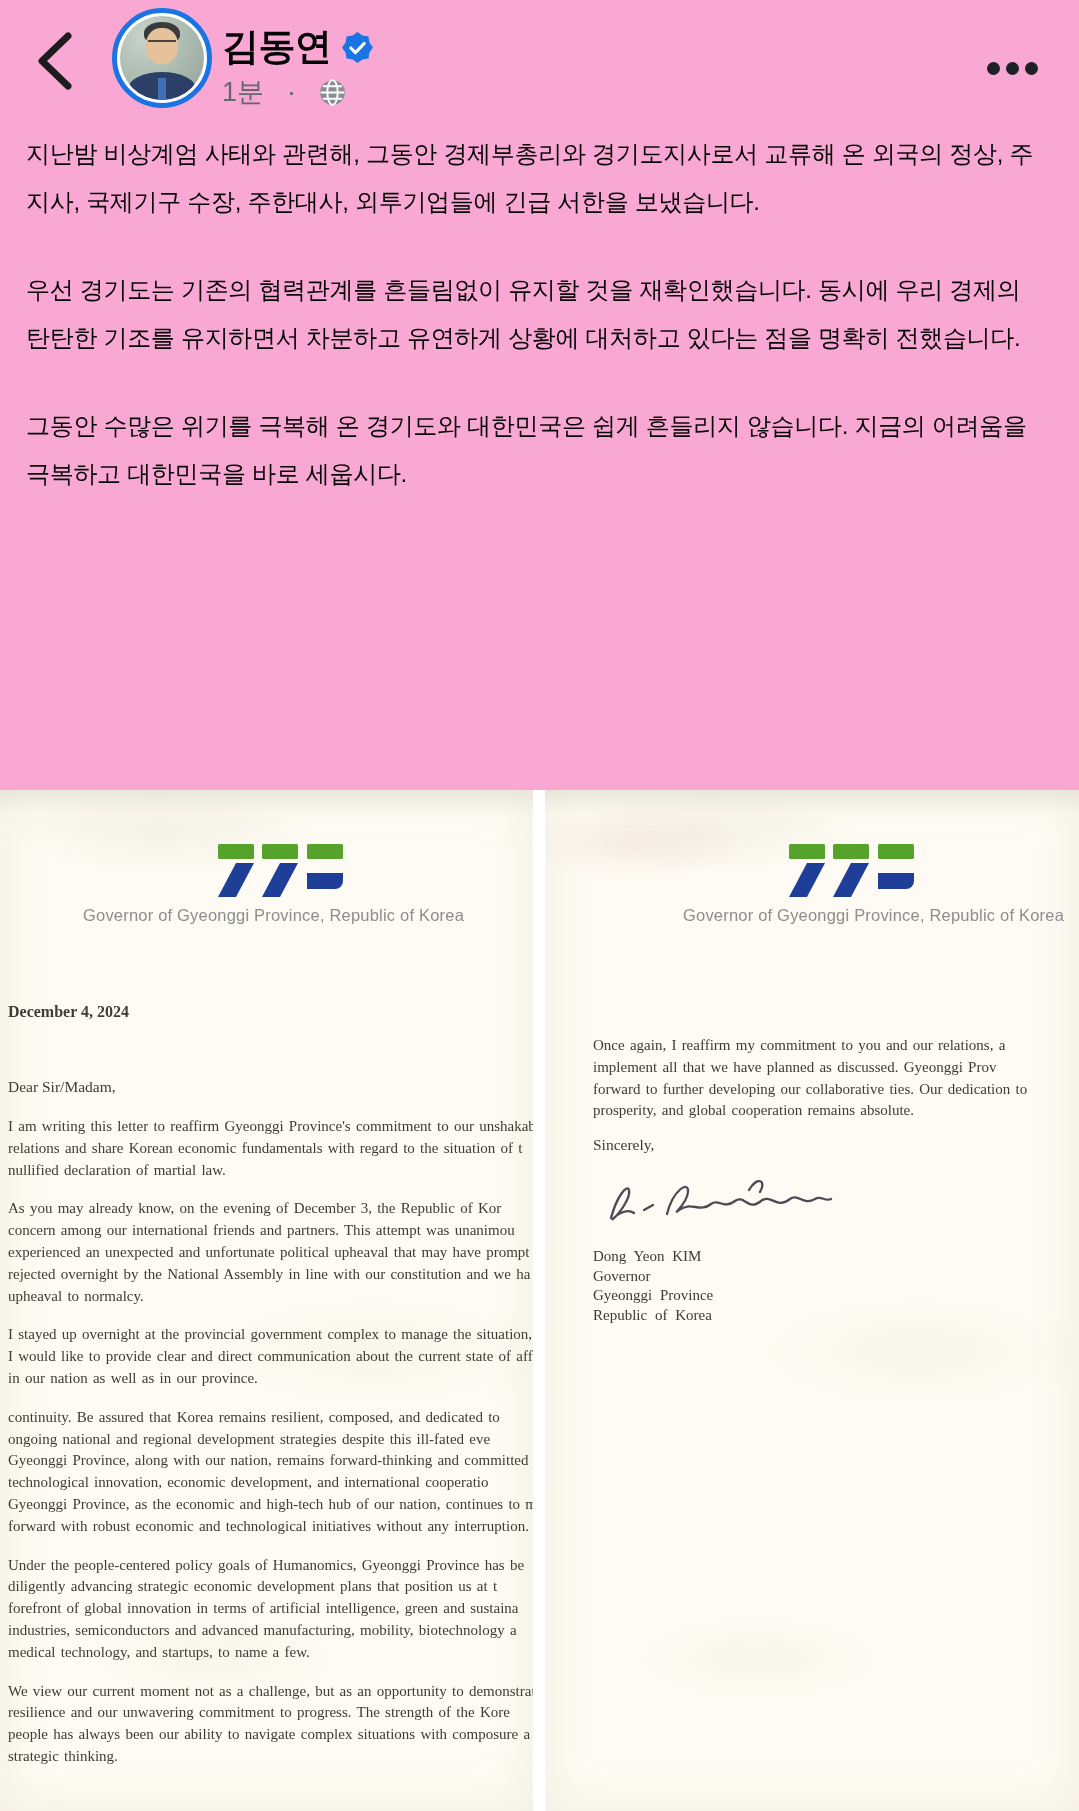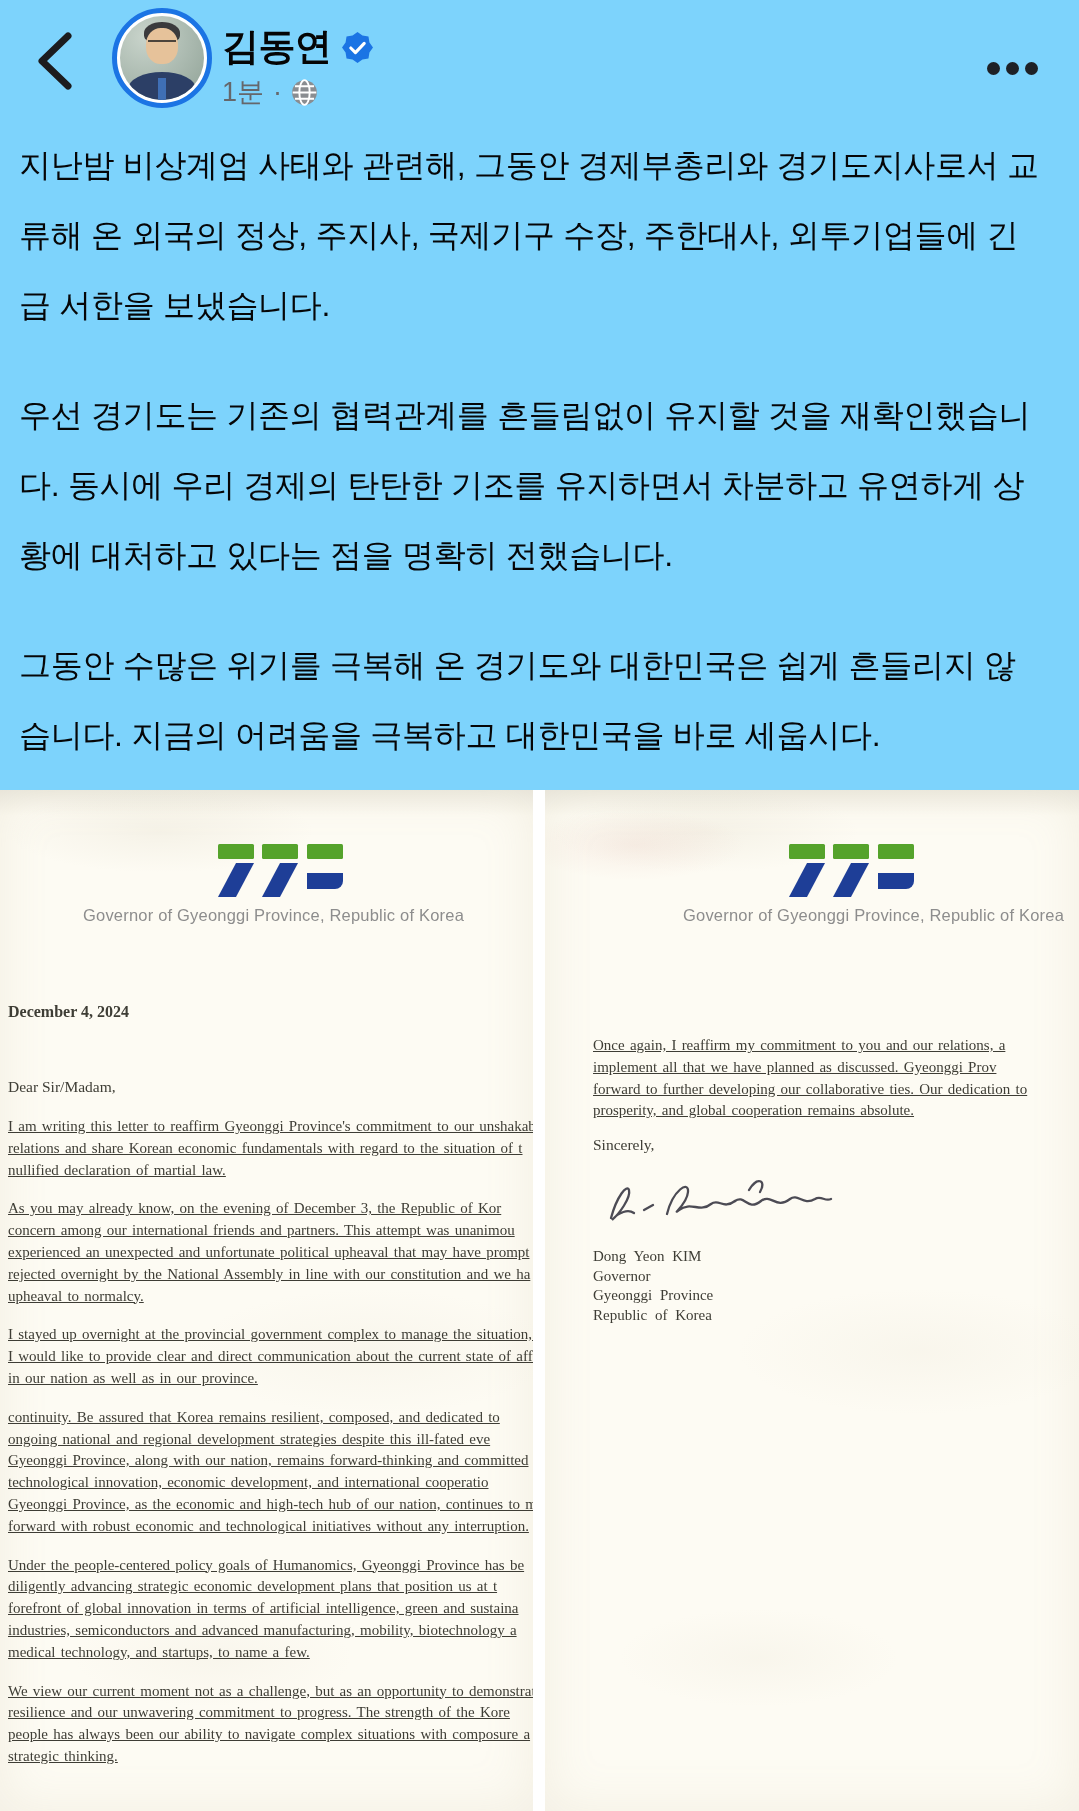--- a/index.html
+++ b/index.html
@@ -1,39 +1,39 @@
 <!DOCTYPE html>
 <html><head>
 <meta charset="utf-8">
 <style>
   html,body{margin:0;padding:0;background:#fff;}
   .screen{
-    position:relative;width:1079px;height:1811px;background:#7dd3fc;
+    position:relative;width:1079px;height:1811px;background:#f9a8d4;
     overflow:hidden;font-family:"Liberation Sans",sans-serif;
   }
   
   .back-button{position:absolute;left:28px;top:28px;width:60px;height:66px;cursor:pointer;}
   .avatar{position:absolute;left:112px;top:8px;width:100px;height:100px;border-radius:50%;
     border:5px solid #1b74e4;background:#fff;box-sizing:border-box;padding:3px;}
   .avatar-photo{width:100%;height:100%;border-radius:50%;overflow:hidden;position:relative;
     background:radial-gradient(circle at 30% 25%,#c9d4cb 0%,#a9b8ae 55%,#8fa195 100%);}
   .avatar-hair{position:absolute;left:24px;top:6px;width:36px;height:22px;border-radius:50% 50% 40% 40%;background:#3a3a3c;}
   .avatar-face{position:absolute;left:26px;top:12px;width:32px;height:36px;border-radius:46%;background:#e6c29a;}
   .avatar-glasses{position:absolute;left:28px;top:24px;width:28px;height:7px;border-top:2px solid #4c443c;}
   .avatar-suit{position:absolute;left:8px;bottom:-6px;width:68px;height:34px;border-radius:50% 50% 0 0;background:#2c3f66;}
   .avatar-tie{position:absolute;left:38px;bottom:0px;width:8px;height:22px;background:#3f6fb5;}
   .name-row{position:absolute;left:222px;top:22px;display:flex;align-items:center;gap:10px;}
   .profile-name{font-size:37px;font-weight:700;color:#050505;letter-spacing:-0.5px;}
-  .meta-row{position:absolute;left:222px;top:74px;display:flex;align-items:center;gap:9px;
+  .meta-row{position:absolute;left:222px;top:74px;display:flex;align-items:center;gap:23px;
     font-size:27px;color:#65676b;}
   .more-button{position:absolute;left:983px;top:58px;display:flex;gap:6px;cursor:pointer;padding:4px;}
   .dot{width:13px;height:13px;border-radius:50%;background:#1e2126;}
   
-  .post-text{position:absolute;left:19px;top:130px;width:1020px;color:#060607;
-    font-size:32px;line-height:70px;word-break:break-all;letter-spacing:-0.3px;}
+  .post-text{position:absolute;left:26px;top:130px;width:1020px;color:#060607;
+    font-size:24px;line-height:48px;word-break:break-all;letter-spacing:-0.3px;}
   .post-text p{margin:0 0 40px 0;}
   
   .photos{position:absolute;left:0;top:790px;width:982px;height:1021px;background:#fff;}
   .photo{position:absolute;top:0;height:1021px;background:#fdfbf3;overflow:hidden;cursor:pointer;
     box-shadow:inset 0 0 50px rgba(175,165,130,0.14);}
   .photo::before{content:"";position:absolute;inset:0;pointer-events:none;
     background:
       linear-gradient(180deg,rgba(190,185,168,0.22),rgba(190,185,168,0) 26px),
       radial-gradient(220px 60px at 30% 4%,rgba(205,195,170,0.16),transparent 70%),
       radial-gradient(260px 90px at 70% 55%,rgba(210,200,175,0.10),transparent 70%),
@@ -51,21 +51,21 @@
   .l1-logo{left:218px;top:54px;}
   .l2-logo{left:244px;top:54px;}
   
   .letter-text{font-family:"Liberation Serif",serif;color:#3e3d35;}
   .l-date{position:absolute;left:8px;top:213px;font-size:16px;font-weight:700;}
   .l-salutation{position:absolute;left:8px;top:288px;font-size:15.5px;}
   .letter-body{position:absolute;}
   .l1-body{left:8px;top:326px;width:525px;}
   .l2-body{left:48px;top:245px;width:486px;}
   .letter-para{margin:0 0 17px 0;}
-  .letter-line{font-size:15px;line-height:21.8px;white-space:nowrap;overflow:hidden;word-spacing:1.5px;text-decoration:underline;}
+  .letter-line{font-size:15px;line-height:21.8px;white-space:nowrap;overflow:hidden;word-spacing:1.5px;}
   .l2-closing{position:absolute;left:48px;top:346px;font-size:15.5px;}
   .signature{position:absolute;left:52px;top:378px;}
   .signoff{position:absolute;left:48px;top:457px;}
   .signoff div{font-size:15px;line-height:19.5px;word-spacing:4px;}
 </style>
 </head>
 <body>
 
 <div class="screen">
 

